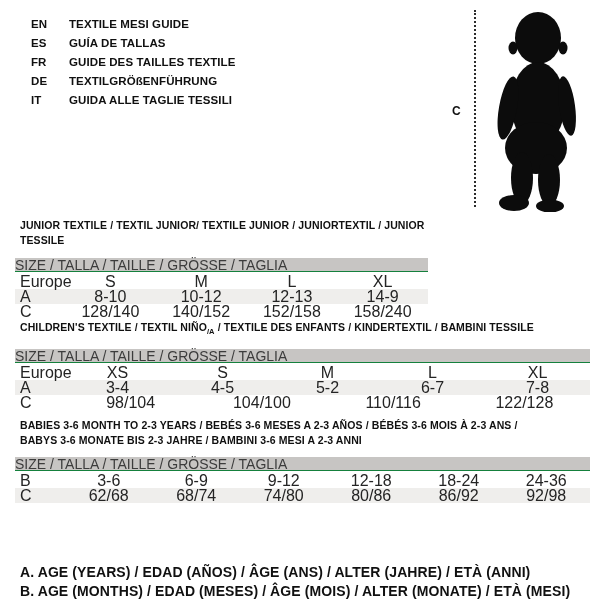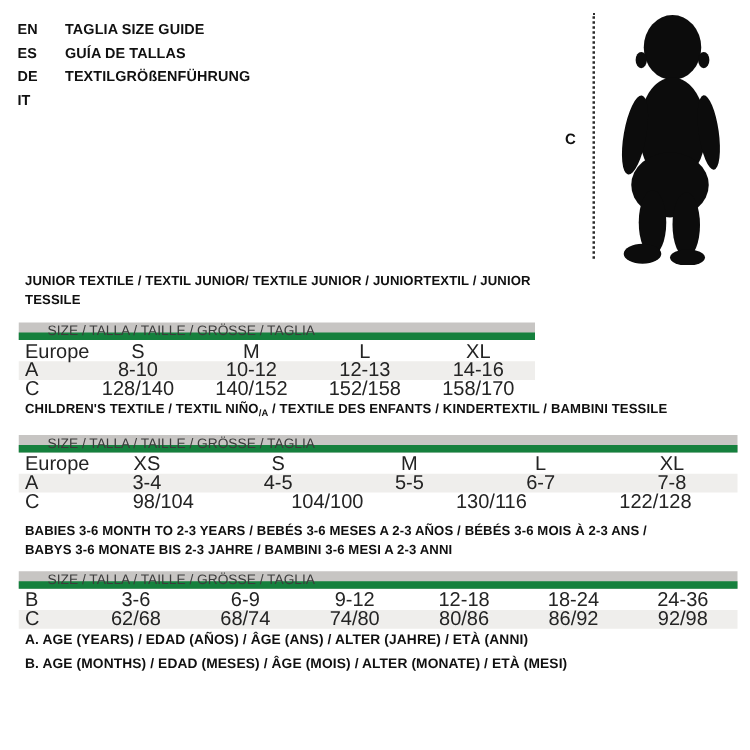--- a/index.html
+++ b/index.html
@@ -1,62 +1,67 @@
 <!DOCTYPE html>
 <html><head>
 <meta charset="utf-8">
 <style>
   * { margin:0; padding:0; box-sizing:border-box; }
   html,body { background:#ffffff; }
   body { width:600px; height:600px; font-family:"Liberation Sans", sans-serif; }
   .page { position:relative; width:600px; height:600px; background:#fff; overflow:hidden; }
 
   
-  .lang-block { position:absolute; left:14px; top:15px; }
+  .lang-block { position:absolute; left:31px; top:15px; }
   .lang-row { display:flex; line-height:19px; font-weight:bold; font-size:11.5px; color:#101010; letter-spacing:0.1px; }
   .lang-code { width:38px; }
 
   
   .figure-line { position:absolute; left:474px; top:10px; height:197px; width:0; border-left:2px dotted #2b2b2b; }
   .figure-c { position:absolute; left:452px; top:104px; font-size:12px; font-weight:bold; color:#101010; }
   .fig-svg { position:absolute; left:486px; top:6px; }
 
   
   .tbl { position:absolute; }
   .tbl-title { font-size:10.5px; font-weight:bold; color:#101010; line-height:15px; margin:0 0 10px 5px; letter-spacing:0.1px; }
   .tbl-title .sub { font-size:7.5px; vertical-align:sub; }
-  .tbl-head { height:14px; line-height:14px; background:#c7c5c3; border-bottom:6px solid #15803d; color:#3c3c3c; font-size:11px; padding-left:23px; margin-bottom:2px; }
+  .tbl-head { height:14px; line-height:14px; background:#c7c5c3; border-bottom:1px solid #15803d; color:#3c3c3c; font-size:14px; padding-left:0; margin-bottom:2px; }
   .row { display:flex; height:15px; line-height:15px; font-size:16px; color:#242424; }
   .row.striped { background:#efeeec; }
   .lbl { width:50px; padding-left:5px; }
   .cell { flex:1; text-align:center; }
 
   
-  .footnotes { position:absolute; left:20px; top:503px; font-weight:bold; font-size:11px; line-height:19px; color:#101010; letter-spacing:0.1px; }
+  .footnotes { position:absolute; left:20px; top:563px; font-weight:bold; font-size:14px; line-height:19px; color:#101010; letter-spacing:0.1px; }
 </style>
 </head>
 <body>
 
 <div class="page">
 
   <div class="lang-block">
     <div class="lang-row">
       <span class="lang-code">EN</span>
-      <span class="lang-label">TAGLIA SIZE GUIDE</span>
+      <span class="lang-label">TEXTILE MESI GUIDE</span>
     </div>
     <div class="lang-row">
       <span class="lang-code">ES</span>
       <span class="lang-label">GUÍA DE TALLAS</span>
+    </div>
+    <div class="lang-row">
+      <span class="lang-code">FR</span>
+      <span class="lang-label">GUIDE DES TAILLES TEXTILE</span>
     </div>
     <div class="lang-row">
       <span class="lang-code">DE</span>
       <span class="lang-label">TEXTILGRÖßENFÜHRUNG</span>
     </div>
     <div class="lang-row">
       <span class="lang-code">IT</span>
+      <span class="lang-label">GUIDA ALLE TAGLIE TESSILI</span>
     </div>
   </div>
 
   <div class="figure-line"></div>
   <div class="figure-c">C</div>
   <svg class="fig-svg" width="104" height="206" viewBox="0 0 104 206">
     <g fill="#0c0c0c">
       <ellipse cx="52" cy="32" rx="23" ry="26"></ellipse>
       <ellipse cx="27" cy="42" rx="4.5" ry="6.5"></ellipse>
       <ellipse cx="77" cy="42" rx="4.5" ry="6.5"></ellipse>
@@ -79,55 +84,55 @@
       <span class="cell">S</span>
       <span class="cell">M</span>
       <span class="cell">L</span>
       <span class="cell">XL</span>
     </div>
     <div class="row striped">
       <span class="lbl">A</span>
       <span class="cell">8-10</span>
       <span class="cell">10-12</span>
       <span class="cell">12-13</span>
-      <span class="cell">14-16</span>
+      <span class="cell">14-9</span>
     </div>
     <div class="row">
       <span class="lbl">C</span>
       <span class="cell">128/140</span>
       <span class="cell">140/152</span>
       <span class="cell">152/158</span>
-      <span class="cell">158/170</span>
+      <span class="cell">158/240</span>
     </div>
   </div>
 
   <div class="tbl" style="left:15px; top:320px; width:575px;">
     <div class="tbl-title"><span>CHILDREN'S TEXTILE / TEXTIL NIÑO</span><span class="sub">/A</span><span> / TEXTILE DES ENFANTS / KINDERTEXTIL / BAMBINI TESSILE</span></div>
     <div class="tbl-head">SIZE / TALLA / TAILLE / GRÖSSE / TAGLIA</div>
     <div class="row">
       <span class="lbl">Europe</span>
       <span class="cell">XS</span>
       <span class="cell">S</span>
       <span class="cell">M</span>
       <span class="cell">L</span>
       <span class="cell">XL</span>
     </div>
     <div class="row striped">
       <span class="lbl">A</span>
       <span class="cell">3-4</span>
       <span class="cell">4-5</span>
-      <span class="cell">5-5</span>
+      <span class="cell">5-2</span>
       <span class="cell">6-7</span>
       <span class="cell">7-8</span>
     </div>
     <div class="row">
       <span class="lbl">C</span>
       <span class="cell">98/104</span>
       <span class="cell">104/100</span>
-      <span class="cell">130/116</span>
+      <span class="cell">110/116</span>
       <span class="cell">122/128</span>
     </div>
   </div>
 
   <div class="tbl" style="left:15px; top:418px; width:575px;">
     <div class="tbl-title" style="margin-bottom:9px;">
       <div>BABIES 3-6 MONTH TO 2-3 YEARS / BEBÉS 3-6 MESES A 2-3 AÑOS / BÉBÉS 3-6 MOIS À 2-3 ANS /</div>
       <div>BABYS 3-6 MONATE BIS 2-3 JAHRE / BAMBINI 3-6 MESI A 2-3 ANNI</div>
     </div>
     <div class="tbl-head">SIZE / TALLA / TAILLE / GRÖSSE / TAGLIA</div>

